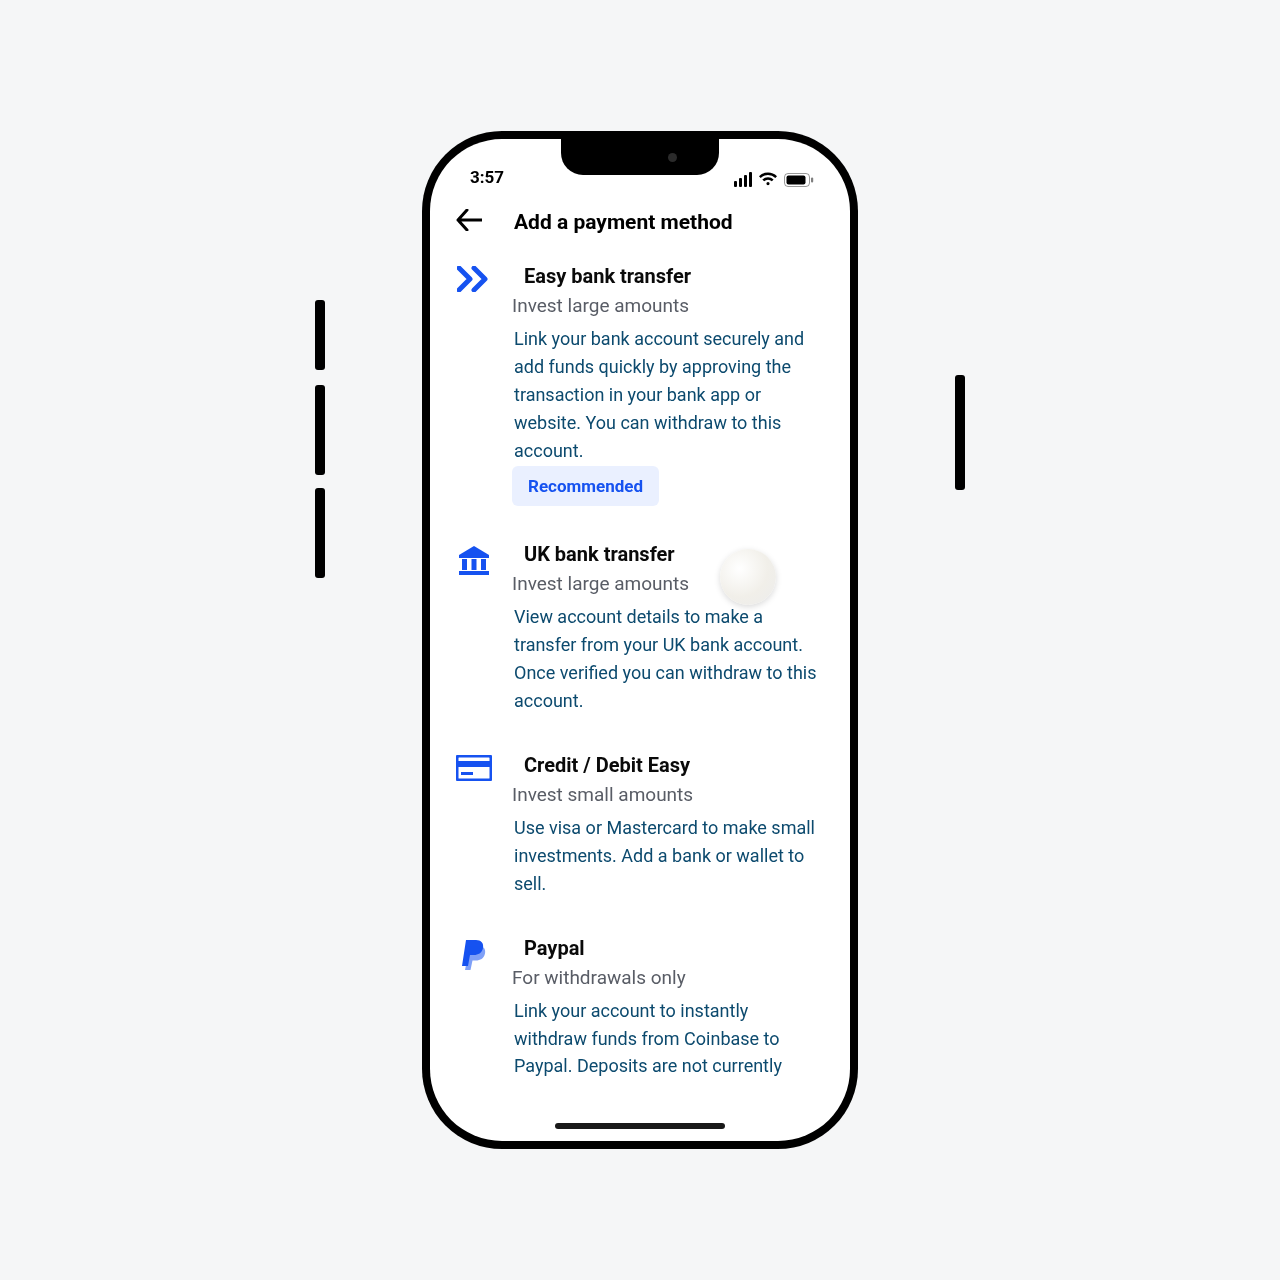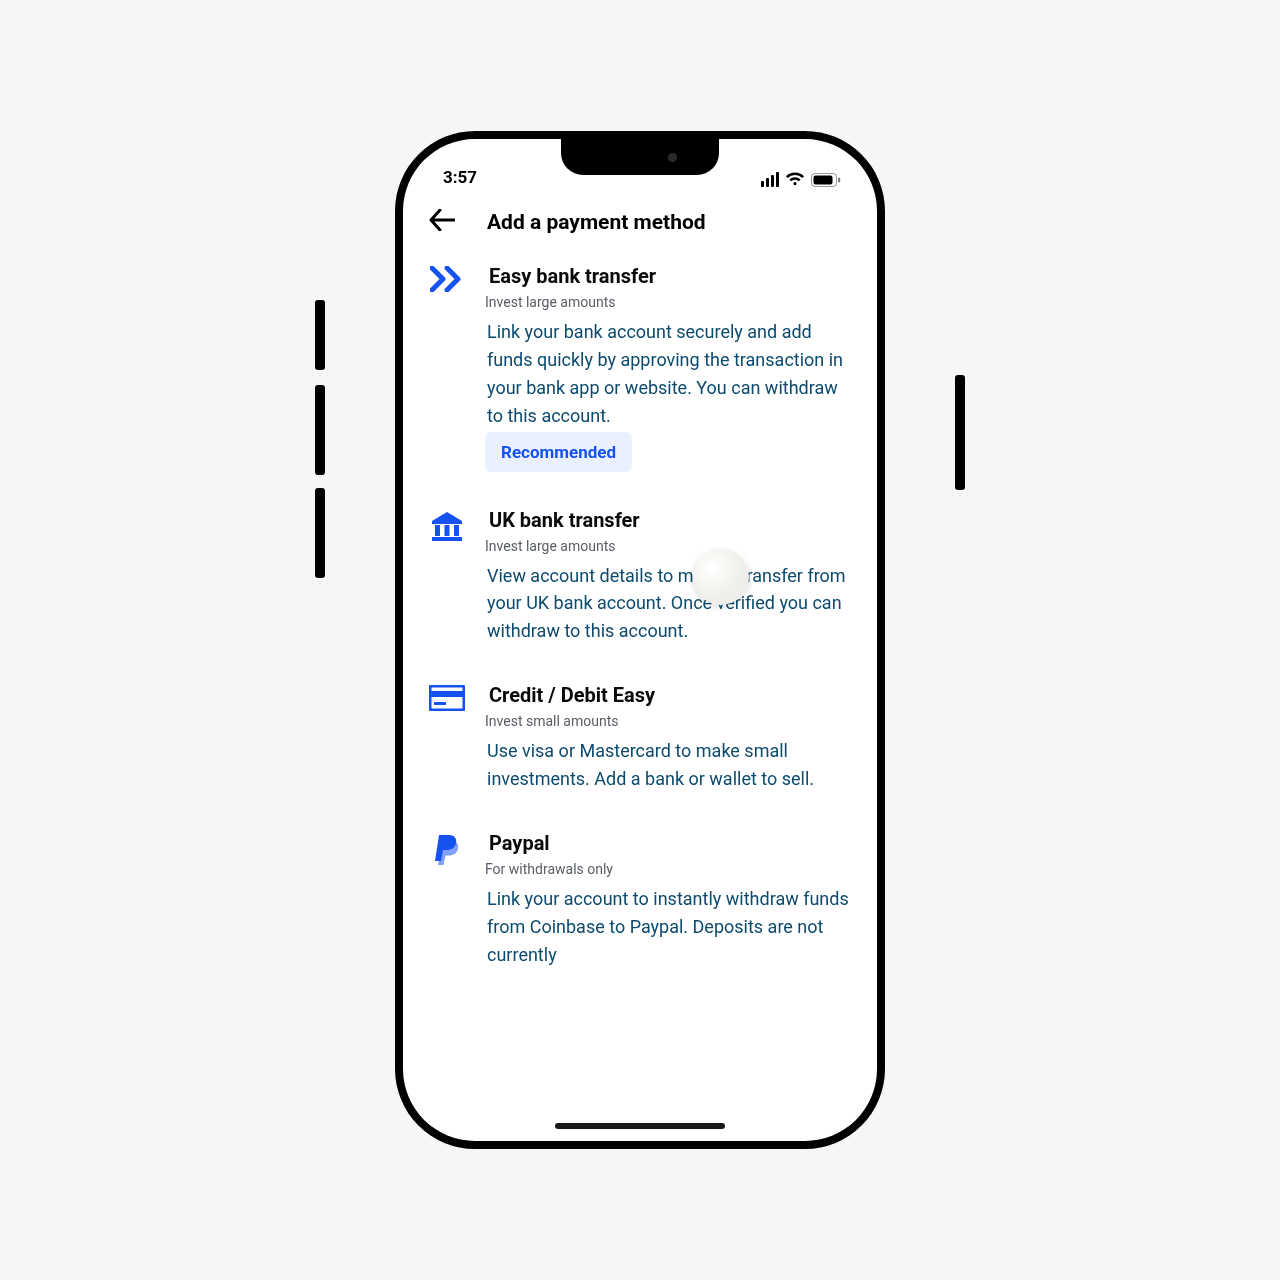--- a/index.html
+++ b/index.html
@@ -29,21 +29,21 @@
     align-items:center;
     justify-content:center;
   }
   .side-btn{position:absolute;background:#000;border-radius:3px;z-index:0;}
   .vol-up{left:-5px;top:300px;width:10px;height:70px;}
   .vol-dn{left:-5px;top:385px;width:10px;height:90px;}
   .vol-dn2{left:-5px;top:488px;width:10px;height:90px;}
   .pwr{right:-5px;top:375px;width:10px;height:115px;}
 
   .device-outer{
-    width:490px;
+    width:436px;
     height:1018px;
     background:#000;
     border-radius:80px;
     padding:8px;
     position:relative;
     z-index:1;
   }
   .device-inner{
     width:100%;
     height:100%;
@@ -114,22 +114,22 @@
     gap:18px;
     padding:0 24px 36px 24px;
     cursor:pointer;
   }
   .method .icon{
     width:40px;flex:0 0 40px;
     display:flex;justify-content:center;
     padding-top:2px;
   }
   .method .body{flex:1;}
-  .m-title{font-size:20px;font-weight:700;color:var(--text);margin:0 0 6px 4px;}
-  .m-sub{font-size:14px;color:var(--muted);margin:0 0 8px 0;}
+  .m-title{font-size:20px;font-weight:700;color:var(--text);margin:0 0 6px 12px;}
+  .m-sub{font-size:19px;color:var(--muted);margin:0 0 8px 0;}
   .m-desc{font-size:18px;line-height:1.55;color:#0c4a6e;margin:2px;}
   .badge{
     display:inline-block;
     padding:10px 16px;
     background:var(--recommend-bg);
     color:var(--blue);
     font-weight:700;
     font-size:17px;
     border-radius:6px;
   }

